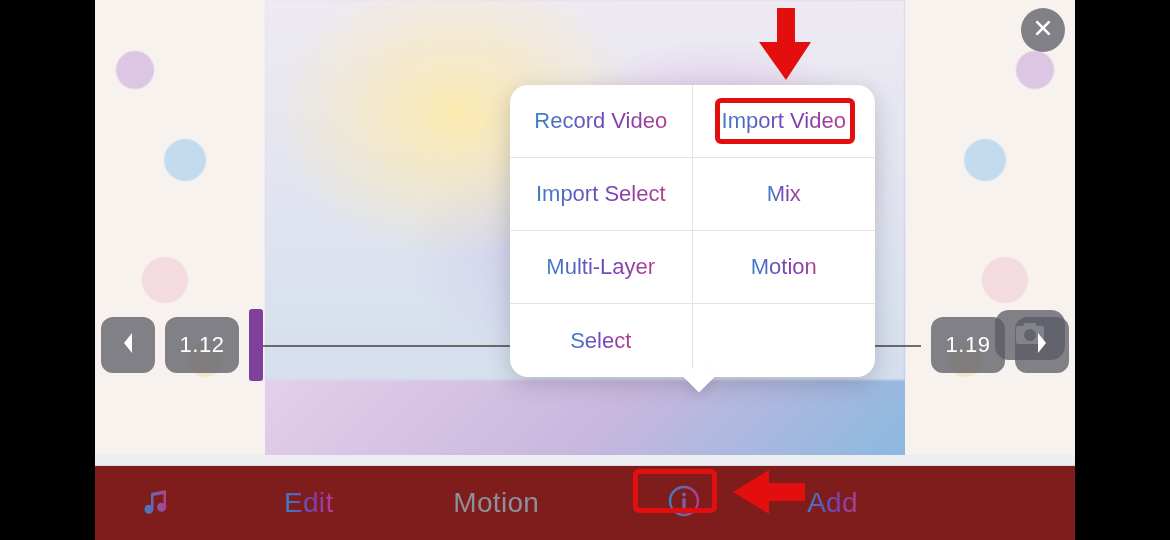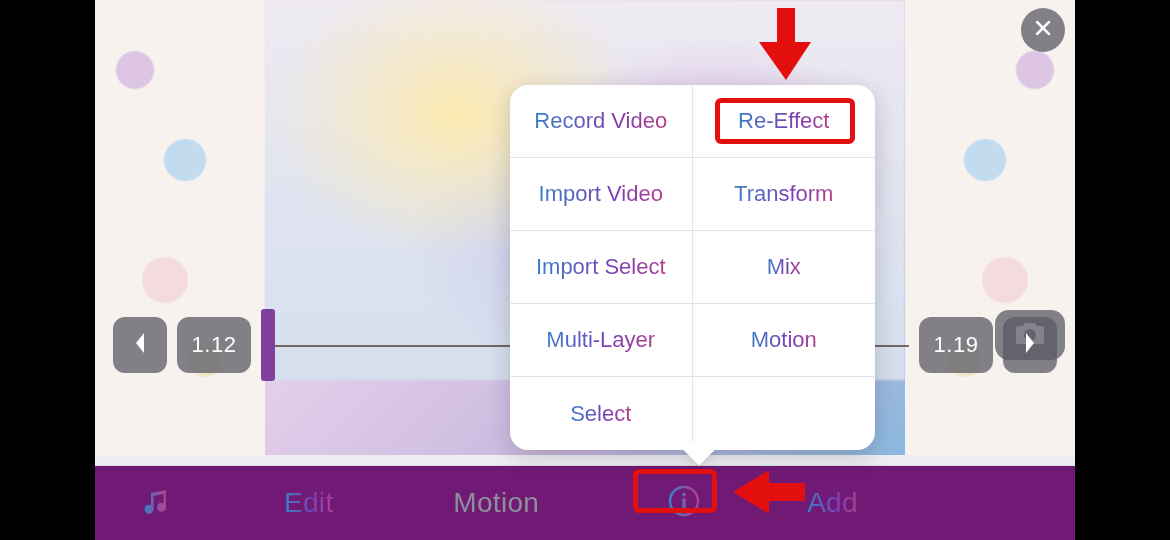--- a/index.html
+++ b/index.html
@@ -54,21 +54,21 @@
     
     .camera-btn {
       position:absolute; right:10px; top:310px; width:70px; height:50px;
       background:rgba(90,90,100,.75); border-radius:14px;
       display:flex; align-items:center; justify-content:center; cursor:pointer;
     }
     .camera-btn svg { width:32px; height:26px; fill:#fff; }
     
     .timeline {
       position:absolute; left:0; right:0; bottom:75px; height:70px;
-      display:flex; align-items:center; gap:10px; padding:0 18px;
+      display:flex; align-items:center; gap:10px; padding:0 6px;
     }
     .nav-btn {
       width:54px; height:56px; background:rgba(90,90,100,.75); border-radius:12px;
       display:flex; align-items:center; justify-content:center; cursor:pointer;
     }
     .nav-btn svg { width:16px; height:24px; fill:#fff; }
     .time-chip {
       width:74px; height:56px; background:rgba(90,90,100,.75); border-radius:12px;
       color:#fff; font-size:22px; display:flex; align-items:center; justify-content:center;
       letter-spacing:.5px;
@@ -80,21 +80,21 @@
     .track .playhead {
       position:absolute; left:0; top:-8px; bottom:-8px; width:14px;
       background:#7f3f9d; border-radius:3px;
     }
     .track .line {
       position:absolute; left:14px; right:0; top:50%; height:2px; background:#4b3a32bb;
     }
     
     .tabbar {
       position:absolute; left:0; right:0; bottom:0; height:75px;
-      background:#701a75; border-top:1px solid #d8dbe0;
+      background:#7f1d1d; border-top:1px solid #d8dbe0;
       display:grid; grid-template-columns:120px 1fr 1fr 1fr 110px 1fr; align-items:center;
     }
     .tabbar .slot { display:flex; align-items:center; justify-content:center; height:100%; }
     .tab-label { font-size:28px; font-weight:500; letter-spacing:.3px; }
     .c-active {
       background: linear-gradient(90deg,#3a7fc7,#7b3fb4 60%,#b23f8e);
       -webkit-background-clip:text; background-clip:text; color:transparent;
     }
     .c-muted { color:#8d8f9a; }
     .music-icon svg { width:30px; height:30px; }
@@ -220,27 +220,21 @@
     <div class="slot">
       <span class="tab-label c-active">Add</span>
     </div>
   </div>
 
   <div class="popover">
     <div class="cell">
         <span class="c-active">Record Video</span>
       </div>
     <div class="cell">
-        <span class="c-active">Re-Effect</span>
-      </div>
-    <div class="cell">
         <span class="c-active">Import Video</span>
-      </div>
-    <div class="cell">
-        <span class="c-active">Transform</span>
       </div>
     <div class="cell">
         <span class="c-active">Import Select</span>
       </div>
     <div class="cell">
         <span class="c-active">Mix</span>
       </div>
     <div class="cell">
         <span class="c-active">Multi-Layer</span>
       </div>

